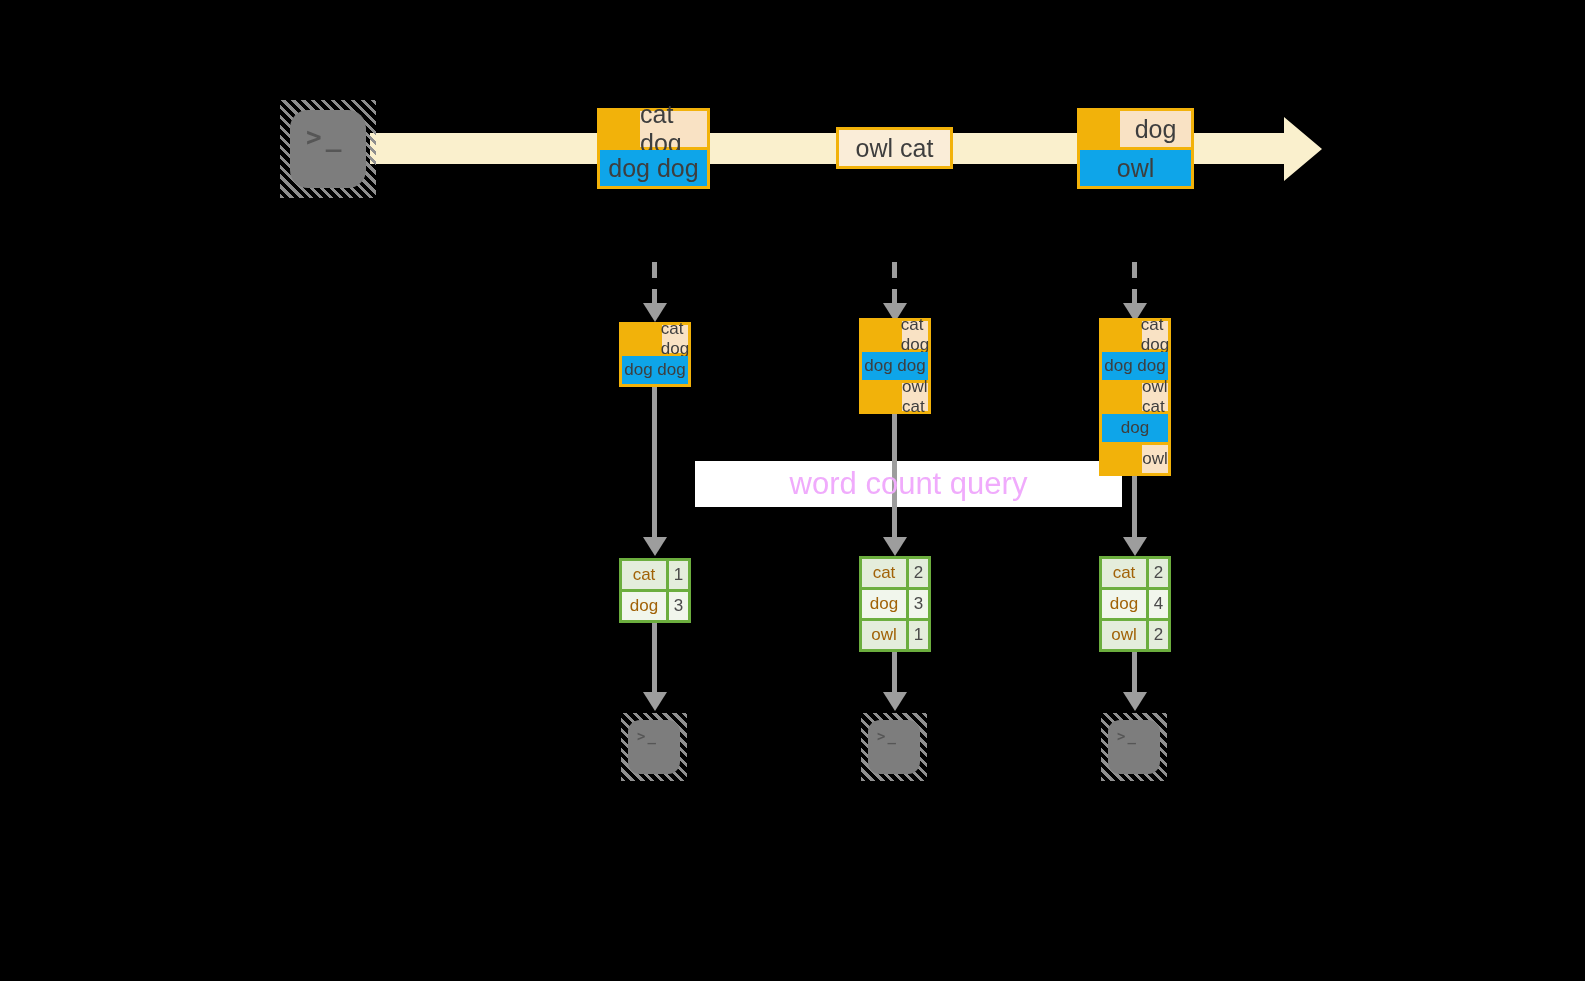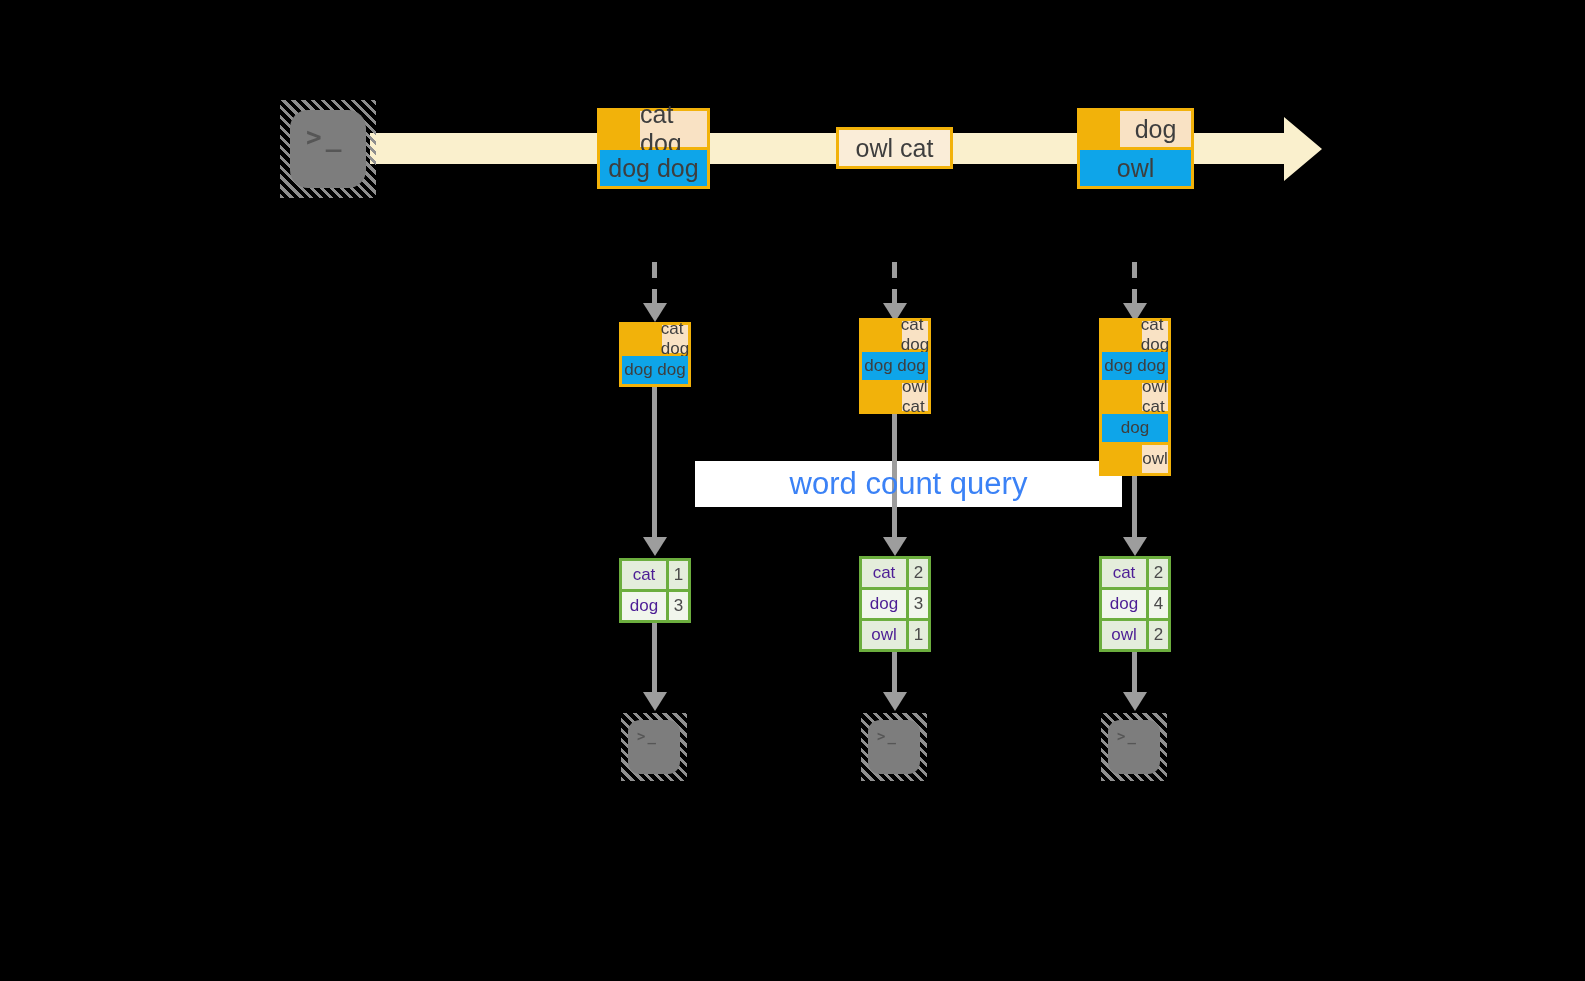--- a/index.html
+++ b/index.html
@@ -35,41 +35,41 @@
   .w3{left:1077px;top:108px;width:117px;}
   .s1{left:619px;top:322px;width:72px;}
   .s2{left:859px;top:318px;width:72px;}
   .s3{left:1099px;top:318px;width:72px;}
 
   
   .gtable{position:absolute;z-index:4;background:#6CAE3E;padding:3px;box-sizing:border-box;
           width:72px;display:flex;flex-direction:column;gap:3px;}
   .gtable .trow{display:flex;gap:3px;height:28px;}
   .gtable .wcell{width:44px;display:flex;align-items:center;justify-content:center;
-                 font-size:17px;color:#4c1d95;}
+                 font-size:17px;color:#a16207;}
   .gtable .ccell{flex:1;display:flex;align-items:center;justify-content:center;
                  font-size:17px;color:#4a4a4a;}
   .gfill-a{background:#E4EDDB;}
   .gfill-b{background:#F1F6EC;}
   .t1{left:619px;top:558px;}
   .t2{left:859px;top:556px;}
   .t3{left:1099px;top:556px;}
 
   
   .vdash{position:absolute;width:5px;z-index:2;
          background:repeating-linear-gradient(to bottom,#9D9D9D 0 16px,rgba(0,0,0,0) 16px 27px);}
   .vline{position:absolute;width:5px;background:#9D9D9D;z-index:2;}
   .ahead{position:absolute;width:0;height:0;z-index:2;
          border-left:12px solid transparent;border-right:12px solid transparent;
          border-top:19px solid #9D9D9D;}
 
   
   .wcq-bg{position:absolute;left:695px;top:461px;width:427px;height:46px;background:#FFFFFF;z-index:1;}
   .wcq-text{position:absolute;left:695px;top:461px;width:427px;height:46px;z-index:3;
-            display:flex;align-items:center;justify-content:center;font-size:31px;color:#3b82f6;}
+            display:flex;align-items:center;justify-content:center;font-size:31px;color:#f0abfc;}
 </style>
 </head>
 <body>
 
 <div class="canvas">
 
   <div class="band"></div>
   <div class="band-head"></div>
 
   <div class="term" style="left:280px;top:100px;width:96px;height:98px;">

